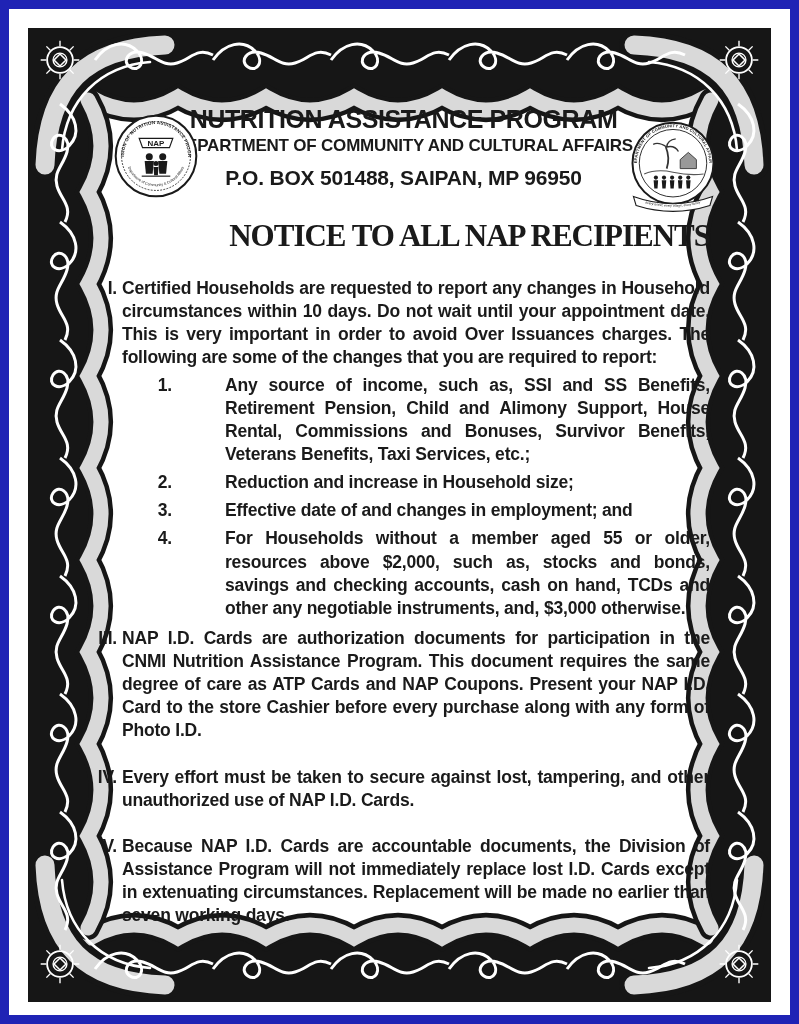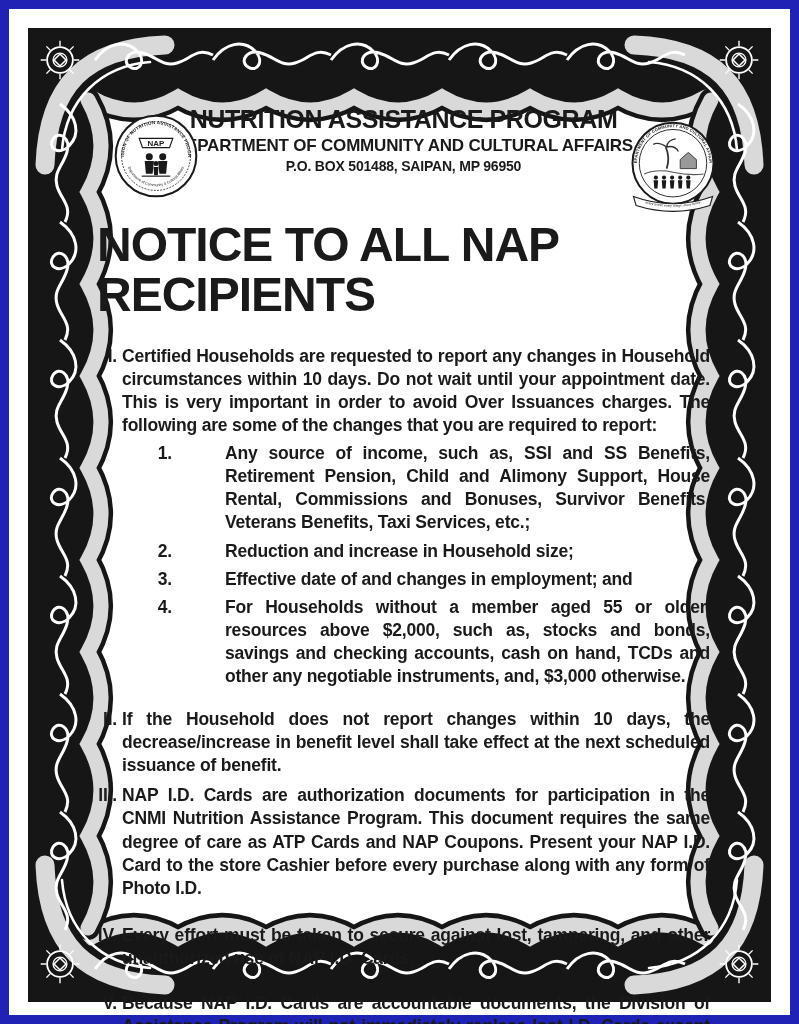--- a/index.html
+++ b/index.html
@@ -8,24 +8,24 @@
     font-family:"Liberation Sans",sans-serif;color:#1a1a1a;overflow:hidden;
   }
   .frame-svg{position:absolute;left:0;top:0;width:799px;height:1024px;}
   .content{position:absolute;left:97px;top:106px;width:613px;}
   
   .header{position:relative;text-align:center;height:92px;}
   .seal-left{position:absolute;left:17px;top:8px;}
   .seal-right{position:absolute;right:-8px;top:14px;}
   .org-name{font-size:25px;font-weight:bold;letter-spacing:-0.4px;line-height:1.08;}
   .dept-name{font-size:17px;font-weight:bold;letter-spacing:-0.2px;margin-top:3px;line-height:1.15;}
-  .po-box{font-size:14px;font-weight:bold;letter-spacing:-0.2px;margin-top:2px;line-height:1.15;}
+  .po-box{font-size:21px;font-weight:bold;letter-spacing:-0.2px;margin-top:10px;line-height:1.15;}
   .page-title{
-    text-align:left;font-size:48px;font-weight:bold;letter-spacing:-1px;
-    margin-top:22px;line-height:1.05;
+    text-align:right;font-size:31px;font-weight:bold;letter-spacing:-1px;
+    margin-top:22px;line-height:1.05;font-family:Liberation Serif, serif;
   }
   
   .notice{font-size:17.5px;font-weight:bold;line-height:1.32;letter-spacing:-0.2px;}
   .item{display:grid;grid-template-columns:20px 1fr;column-gap:5px;}
   .item .numeral{text-align:right;white-space:nowrap;}
   .item .itext{text-align:justify;}
   .m26{margin-top:24px;} .m20{margin-top:20px;} .m14{margin-top:7px;}
   .m18{margin-top:24px;} .m22{margin-top:22px;}
   .sub{display:grid;grid-template-columns:17px 1fr;column-gap:6px;margin-left:58px;margin-top:5px;}
   .sub .snum{text-align:right;white-space:nowrap;}
@@ -203,24 +203,20 @@
       </div>
       <div class="sub">
         <span class="snum">3.</span>
         <span class="stext">Effective date of and changes in employment; and</span>
       </div>
       <div class="sub">
         <span class="snum">4.</span>
         <span class="stext">For Households without a member aged 55 or older, resources above $2,000, such as, stocks and bonds, savings and checking accounts, cash on hand, TCDs and other any negotiable instruments, and, $3,000 otherwise.</span>
       </div>
 
-      <div class="item m20">
-        <span class="numeral">II.</span>
-        <span class="itext">If the Household does not report changes within 10 days, the decrease/increase in benefit level shall take effect at the next scheduled issuance of benefit.</span>
-      </div>
 
       <div class="item m14">
         <span class="numeral">III.</span>
         <span class="itext">NAP I.D. Cards are authorization documents for participation in the CNMI Nutrition Assistance Program. This document requires the same degree of care as ATP Cards and NAP Coupons. Present your NAP I.D. Card to the store Cashier before every purchase along with any form of Photo I.D.</span>
       </div>
 
       <div class="item m18">
         <span class="numeral">IV.</span>
         <span class="itext">Every effort must be taken to secure against lost, tampering, and other unauthorized use of NAP I.D. Cards.</span>
       </div>

